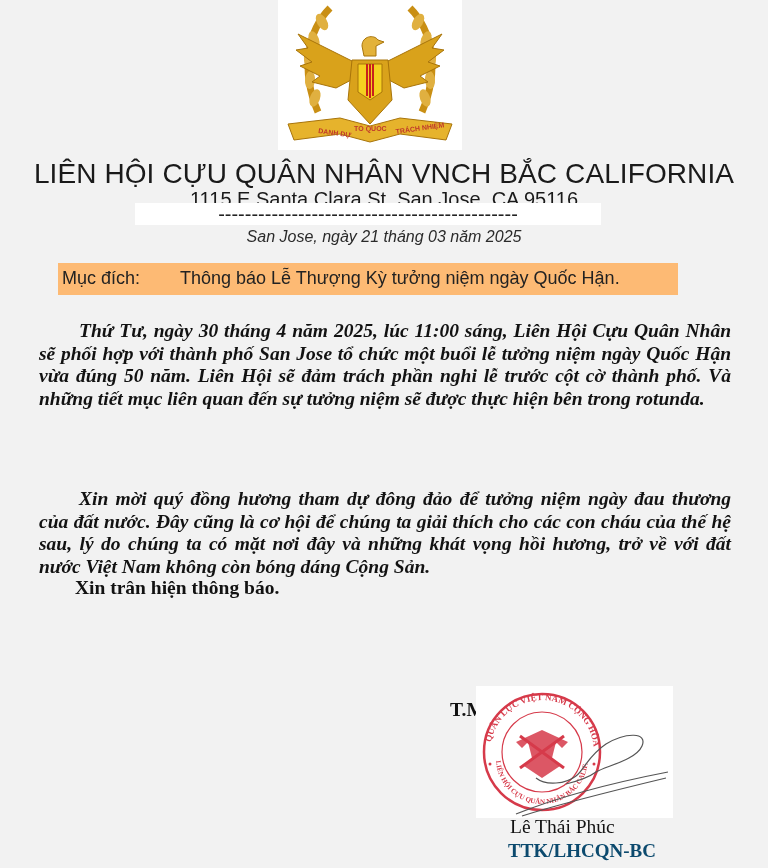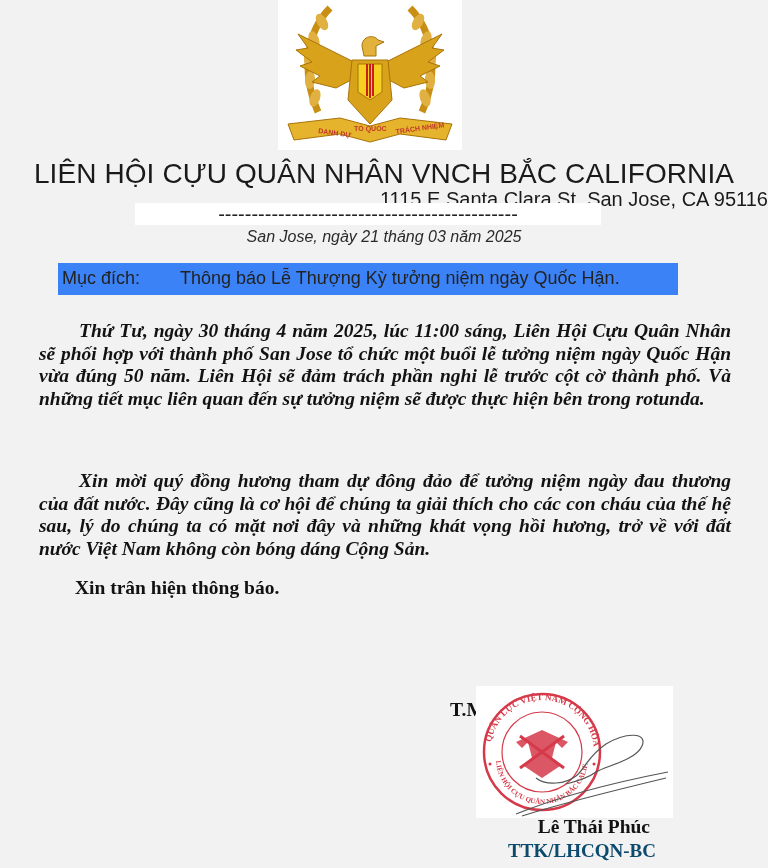--- a/index.html
+++ b/index.html
@@ -17,70 +17,70 @@
   .emblem svg { width: 100%; height: 100%; display: block; }
   .org-title {
     position: absolute; left: 0; width: 768px; top: 158px;
     text-align: center;
     font-family: "Liberation Sans", sans-serif;
     font-size: 28px; font-weight: normal; color: #1a1a1a;
     letter-spacing: 0.1px;
   }
   .address {
     position: absolute; left: 0; width: 768px; top: 188px;
-    text-align: right;
+    text-align: center;
     font-family: "Liberation Sans", sans-serif;
     font-size: 20px; color: #1a1a1a;
   }
   .dash-line {
     position: absolute; left: 135px; top: 203px; width: 466px; height: 22px;
     background: #ffffff;
     font-family: "Liberation Sans", sans-serif;
     font-size: 20px; color: #222; overflow: hidden; white-space: nowrap;
     line-height: 22px; text-align: center;
   }
   .date-line {
     position: absolute; left: 0; width: 768px; top: 228px;
     text-align: center;
     font-family: "Liberation Sans", sans-serif;
     font-style: italic; font-size: 16px; color: #2a2a2a;
   }
   .purpose {
     position: absolute; left: 58px; top: 263px; width: 620px; height: 32px;
-    background: #3b82f6;
+    background: #fdba74;
     font-family: "Liberation Sans", sans-serif;
     font-size: 18px; color: #222; line-height: 30px; padding-left: 4px;
     box-sizing: border-box;
   }
   .purpose .label { display: inline-block; width: 118px; }
   .body-text {
     position: absolute; left: 35px; width: 700px;
     font-family: "Liberation Serif", serif;
     font-weight: bold; font-size: 19.5px; line-height: 22.5px;
     text-align: justify; color: #121212;
   }
   .body-text p { margin: 4px; text-indent: 40px; font-style: italic; }
   .p1 { top: 316px; }
-  .p2 { top: 466px; }
+  .p2 { top: 484px; }
   .closing {
     position: absolute; left: 75px; top: 577px;
     font-weight: bold; font-size: 19.5px; color: #121212;
   }
   .sign-org {
     position: absolute; left: 450px; top: 654px; width: 260px;
     font-weight: bold; font-size: 19.5px; color: #121212; margin-top: 45px;
   }
   .stamp-box {
     position: absolute; left: 476px; top: 686px; width: 197px; height: 132px;
     background: #ffffff;
   }
   .stamp-box svg { width: 100%; height: 100%; display: block; }
   .sig-name {
-    position: absolute; left: 510px; top: 816px; width: 140px; text-align: right;
-    font-weight: bold; font-size: 19.5px; color: #121212;
+    position: absolute; left: 510px; top: 816px; width: 140px; text-align: left;
+    font-weight: normal; font-size: 19.5px; color: #121212;
   }
   .sig-title {
     position: absolute; left: 472px; top: 840px; width: 220px; text-align: center;
     font-weight: bold; font-size: 19px; color: #0c4a6e;
   }
 </style>
 </head>
 <body>
 
 <div class="emblem">

